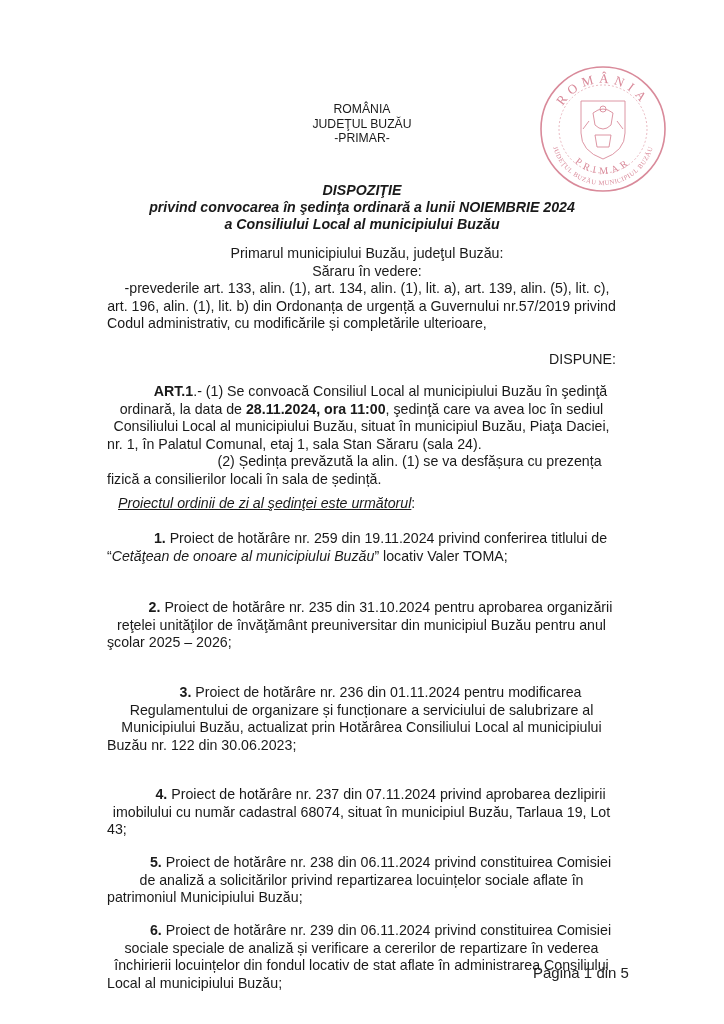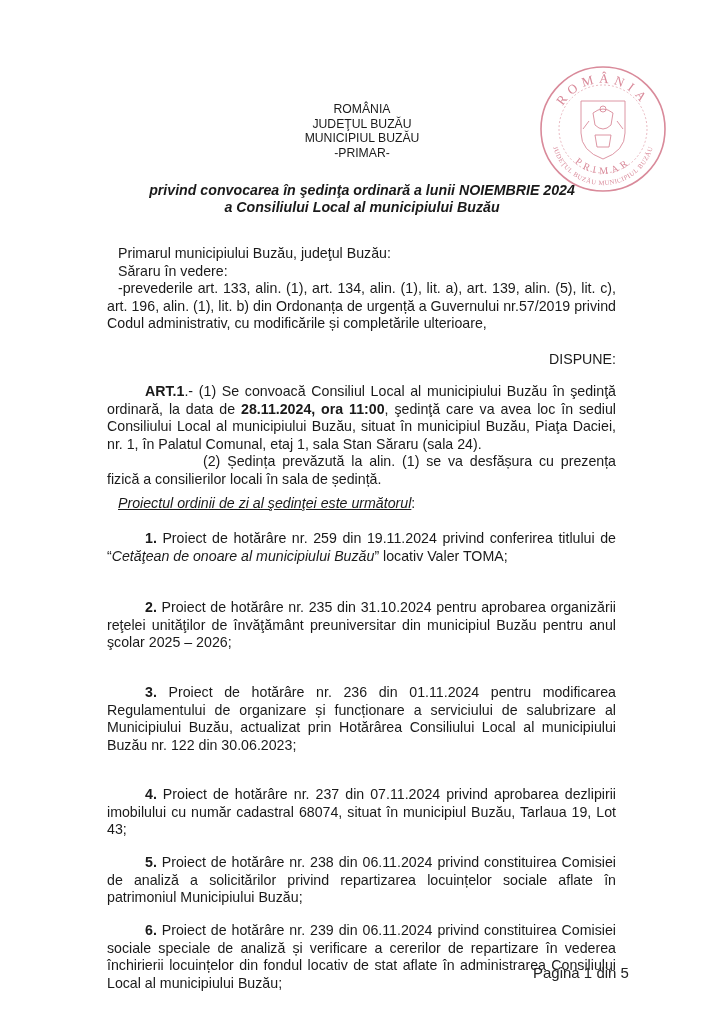--- a/index.html
+++ b/index.html
@@ -6,41 +6,40 @@
   body { width: 724px; height: 1024px; position: relative; overflow: hidden;
          font-family: "Liberation Sans", sans-serif; color: #1a1a1a; }
   .page { position: absolute; left: 0; top: 16px; width: 702px; height: 1024px; background: #fff; }
   .header { position: absolute; top: 86px; left: 0; width: 724px; text-align: center;
             font-size: 12.2px; line-height: 14.5px; }
   .stamp { position: absolute; left: 537px; top: 47px; width: 132px; height: 132px; }
   .title { position: absolute; top: 166px; left: 0; width: 724px; text-align: center;
            font-weight: bold; font-style: italic; font-size: 14.2px; line-height: 17px; }
   .body { position: absolute; left: 107px; width: 509px; font-size: 14.2px; line-height: 17.6px; }
   .j { text-align: justify; text-align-last: left; }
-  .p { margin: 0; }
+  .p { margin: 0; text-align: center; }
   .ind1 { text-indent: 11px; padding-left: 0; }
   .indent-label { padding-left: 11px; }
   .indent-art { text-indent: 38px; }
   .indent-alin2 { text-indent: 96px; }
   .center { text-align: right; font-weight: normal; }
   .subtitle { font-style: italic; text-decoration: underline; padding-left: 11px; margin-top: 24px; }
   .item { text-indent: 38px; }
   .b { font-weight: bold; }
   .i { font-style: italic; }
   .footer { position: absolute; top: 948px; left: 533px; font-size: 15px; color: #222; }
 </style>
 </head>
 <body>
 
 <div class="page">
 
   <div class="header">
     <div>ROMÂNIA</div>
     <div>JUDEŢUL BUZĂU</div>
-    <div>MUNICIPIUL BUZĂU</div>
     <div>-PRIMAR-</div>
   </div>
 
   <svg class="stamp" viewBox="0 0 132 132">
     <defs>
       <path id="arcTop" d="M 20 66 A 46 46 0 0 1 112 66"></path>
       <path id="arcBottom" d="M 14 70 A 52 52 0 0 0 118 70"></path>
       <path id="arcBottom2" d="M 32 92 A 40 40 0 0 0 100 92"></path>
     </defs>
     <circle cx="66" cy="66" r="62" fill="none" stroke="#d98a9a" stroke-width="1.6"></circle>
@@ -57,20 +56,21 @@
     <g fill="none" stroke="#d98a9a" stroke-width="0.9">
       <path d="M44 38 L88 38 L88 70 Q88 88 66 96 Q44 88 44 70 Z"></path>
       <path d="M56 50 Q66 42 76 50 L74 62 Q66 70 58 62 Z"></path>
       <path d="M52 58 L46 66 M80 58 L86 66"></path>
       <path d="M58 72 L74 72 L72 84 L60 84 Z"></path>
       <circle cx="66" cy="46" r="3"></circle>
     </g>
   </svg>
 
   <div class="title">
+    <div>DISPOZIŢIE</div>
     <div>privind convocarea în şedinţa ordinară a lunii NOIEMBRIE 2024</div>
     <div>a Consiliului Local al municipiului Buzău</div>
   </div>
 
   <div class="body" style="top:229px;">
     <p class="p indent-label">Primarul municipiului Buzău, judeţul Buzău:</p>
     <p class="p indent-label">Săraru în vedere:</p>
     <p class="p j ind1">-prevederile art. 133, alin. (1), art. 134, alin. (1), lit. a), art. 139, alin. (5), lit. c), art. 196, alin. (1), lit. b) din Ordonanța de urgență a Guvernului nr.57/2019 privind Codul administrativ, cu modificările și completările ulterioare,</p>
   </div>
 

